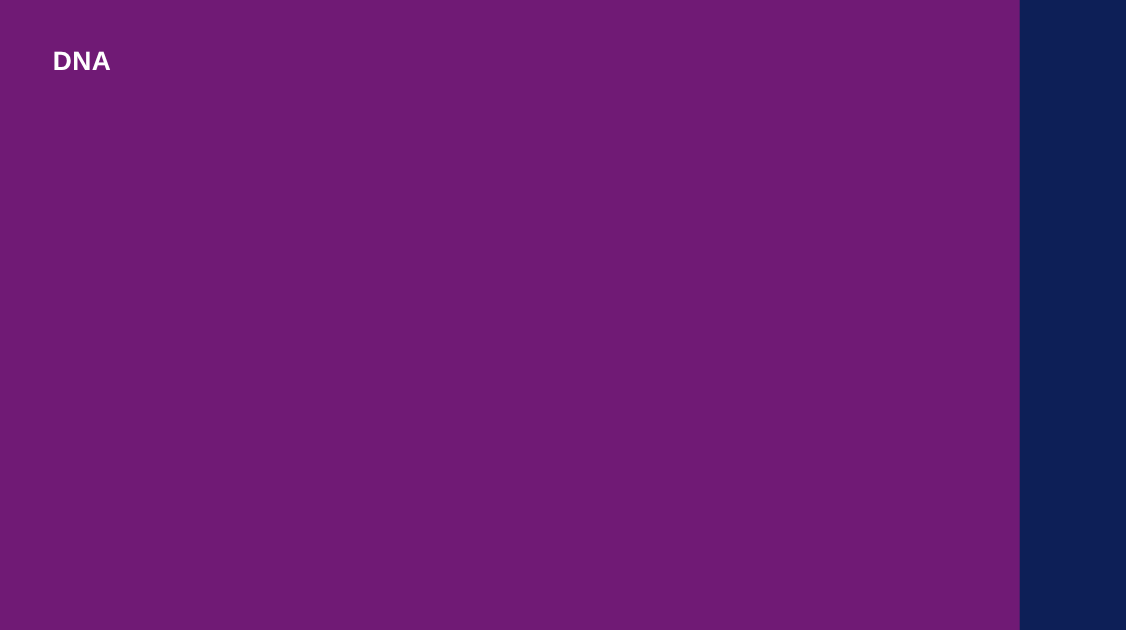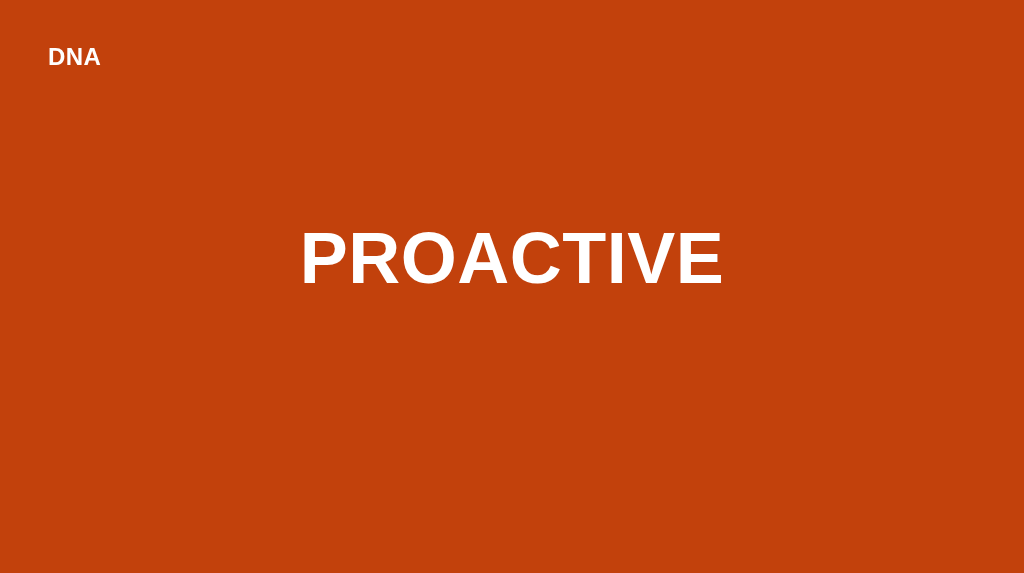--- a/index.html
+++ b/index.html
@@ -11,23 +11,23 @@
   body {
     width: 1024px;
     height: 573px;
     overflow: hidden;
     font-family: "Liberation Sans", "DejaVu Sans", sans-serif;
     -webkit-font-smoothing: antialiased;
   }
 
   .slide {
     position: relative;
-    width: 1024px;
+    width: 927px;
     height: 573px;
-    background: #c2410c;
+    background: #701a75;
     box-sizing: border-box;
   }
 
   
   .eyebrow {
     position: absolute;
     left: 48px;
     top: 45px;
     color: #ffffff;
     font-size: 24px;
@@ -68,16 +68,15 @@
   }
 </style>
 </head>
 <body>
 
 <div class="slide">
 
   <div class="eyebrow">DNA</div>
 
   <div class="center-block">
-    <h1 class="headline">PROACTIVE</h1>
   </div>
 
 </div>
 
 </body></html>

